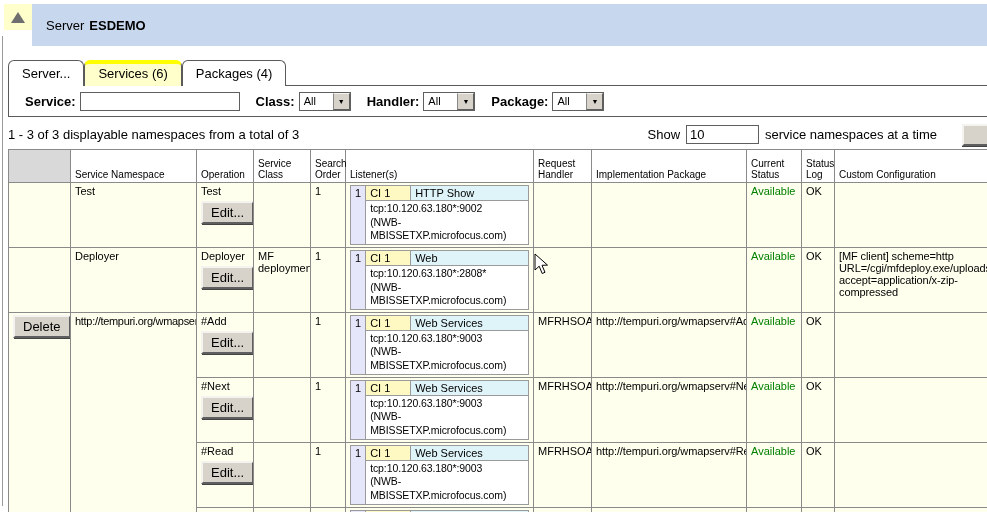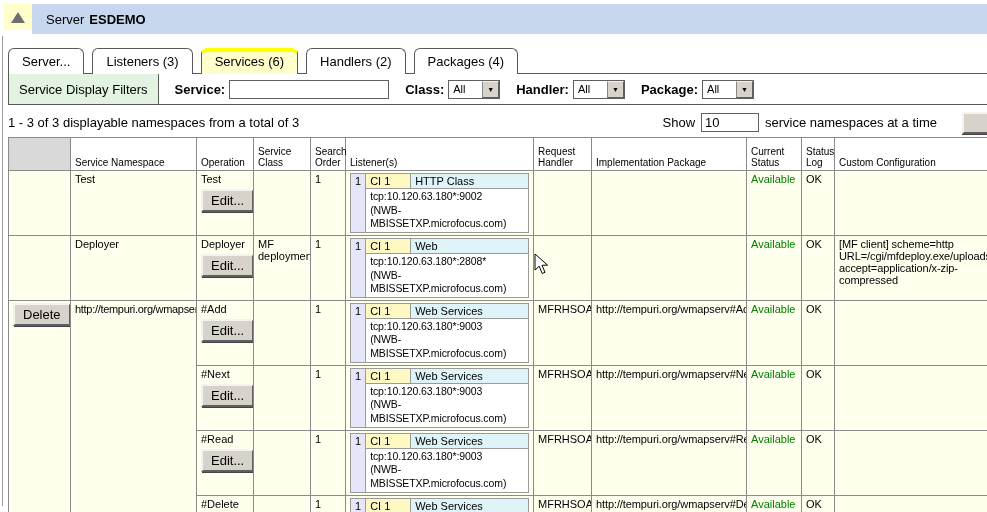--- a/index.html
+++ b/index.html
@@ -3,50 +3,50 @@
 <meta charset="utf-8">
 <style>
   * { margin:0; padding:0; box-sizing:border-box; }
   html,body { width:987px; height:512px; overflow:hidden; background:#fff;
               font-family:"Liberation Sans", sans-serif; color:#000; position:relative; }
 
   
   .left-edge { position:absolute; left:2px; top:36px; width:1px; height:470px; background:#9a9a9a; }
 
   
-  .titlebar { margin:4px 0 0 4px; height:30px; display:flex; }
+  .titlebar { margin:4px 0 0 4px; height:42px; display:flex; }
   .collapse-box { width:28px; height:26px; background:#ffffcc; display:flex; align-items:center; justify-content:center; }
   .tri-up { width:0; height:0; border-left:7px solid transparent; border-right:7px solid transparent; border-bottom:11px solid #6f6f6f; }
   .title-blue { flex:1; background:#c6d7ee; display:flex; align-items:center; padding-left:14px; font-size:13px; }
   .title-blue b { margin-left:5px;text-align:center; }
 
   
   .tabs { margin:11px 0 0 8px; display:flex; align-items:flex-end; height:29px; position:relative; z-index:2; }
   .tab { border:1px solid #5a5a5a; border-bottom:none; border-radius:6px 6px 0 0; background:#fff;
-         padding:5px 13px 5px; margin-right:8px; font-size:13px; cursor:default; }
+         padding:5px 13px 5px; margin-right:0; font-size:13px; cursor:default; }
   .tab.active { background:#ffffcc; border-top:4px solid #ffff00; padding-top:2px; }
 
   
   .filterbar { margin-left:8px; border:1px solid #5a5a5a; border-right:none; height:32px;
                display:flex; align-items:center; font-size:13px; margin-top:-1px; }
   .filter-title { background:#e2f3e2; height:100%; display:flex; align-items:center;
                   padding:0 10px; border-right:1px solid #5a5a5a; }
   .flabel { font-weight:bold; margin:0 4px 0 16px; }
   .txtinput { border:1px solid #5f5f5f; height:19px; font-size:13px; font-family:"Liberation Sans",sans-serif; padding:0 3px; }
   .svc-input { width:160px; }
   .fake-select { display:inline-flex; border:1px solid #5f5f5f; background:#fff; height:19px; align-items:center; }
   .fake-select .val { padding:0 4px; min-width:33px; font-size:11px; }
   .fake-select .dd { width:17px; height:17px; background:#d7d3ca; border-left:1px solid #888;
                      display:flex; align-items:center; justify-content:center; font-size:7px; color:#000;
                      border-top:1px solid #f5f3ef; border-bottom:1px solid #5f5f5f; border-right:1px solid #5f5f5f; }
 
   
   .pagerow { margin:6px 0 3px 8px; height:23px; display:flex; align-items:center; font-size:13px; position:relative; }
   .pagerow .spacer { flex:1; }
-  .show-input { width:58px; margin:0 6px; }
+  .show-input { width:73px; margin:0 6px; }
   .edge-btn { position:absolute; right:-8px; width:33px; height:22px; background:#d7d3ca;
               border-top:2px solid #f5f3ef; border-left:2px solid #f5f3ef;
               border-bottom:2px solid #5f5f5f; border-right:none; box-shadow:0 1px 0 #444; }
 
   
   table.main { margin-left:8px; border-collapse:collapse; table-layout:fixed; width:979px; }
   table.main th { background:#fff; border:1px solid #8a8a8a; font-weight:normal; font-size:10px;
                   text-align:left; vertical-align:bottom; padding:2px 4px; }
   table.main th.action-h { background:#d9d9d9; }
   table.main td { border:1px solid #8a8a8a; background:#ffffee; vertical-align:top;
@@ -84,28 +84,25 @@
     <span class="tri-up"></span>
   </div>
   <div class="title-blue">
     <span>Server</span>
     <b>ESDEMO</b>
   </div>
 </div>
 
 <div class="tabs">
   <div class="tab">Server...</div>
-  <div class="tab">Listeners (3)</div>
   <div class="tab active">Services (6)</div>
-  <div class="tab">Handlers (2)</div>
   <div class="tab">Packages (4)</div>
 </div>
 
 <div class="filterbar">
-  <div class="filter-title">Service Display Filters</div>
   <span class="flabel">Service:</span>
   <input class="txtinput svc-input" value="" style="">
   <span class="flabel">Class:</span>
   <span class="fake-select">
     <span class="val">All</span>
     <span class="dd">▼</span>
   </span>
   <span class="flabel">Handler:</span>
   <span class="fake-select">
     <span class="val">All</span>
@@ -165,21 +162,21 @@
       <button class="btn3d edit-btn">Edit...</button>
     </td>
     <td></td>
     <td>1</td>
     <td class="listener-cell">
       <table class="lt">
         <tbody>
               <tr>
           <td class="idx" rowspan="2">1</td>
           <td class="ci">CI 1</td>
-          <td class="nm">HTTP Class</td>
+          <td class="nm">HTTP Show</td>
         </tr>
         <tr>
           <td class="det" colspan="2">
             <div>tcp:10.120.63.180*:9002</div>
             <div>(NWB-MBISSETXP.microfocus.com)</div>
           </td>
         </tr>
       </tbody>
           </table>
     </td>

